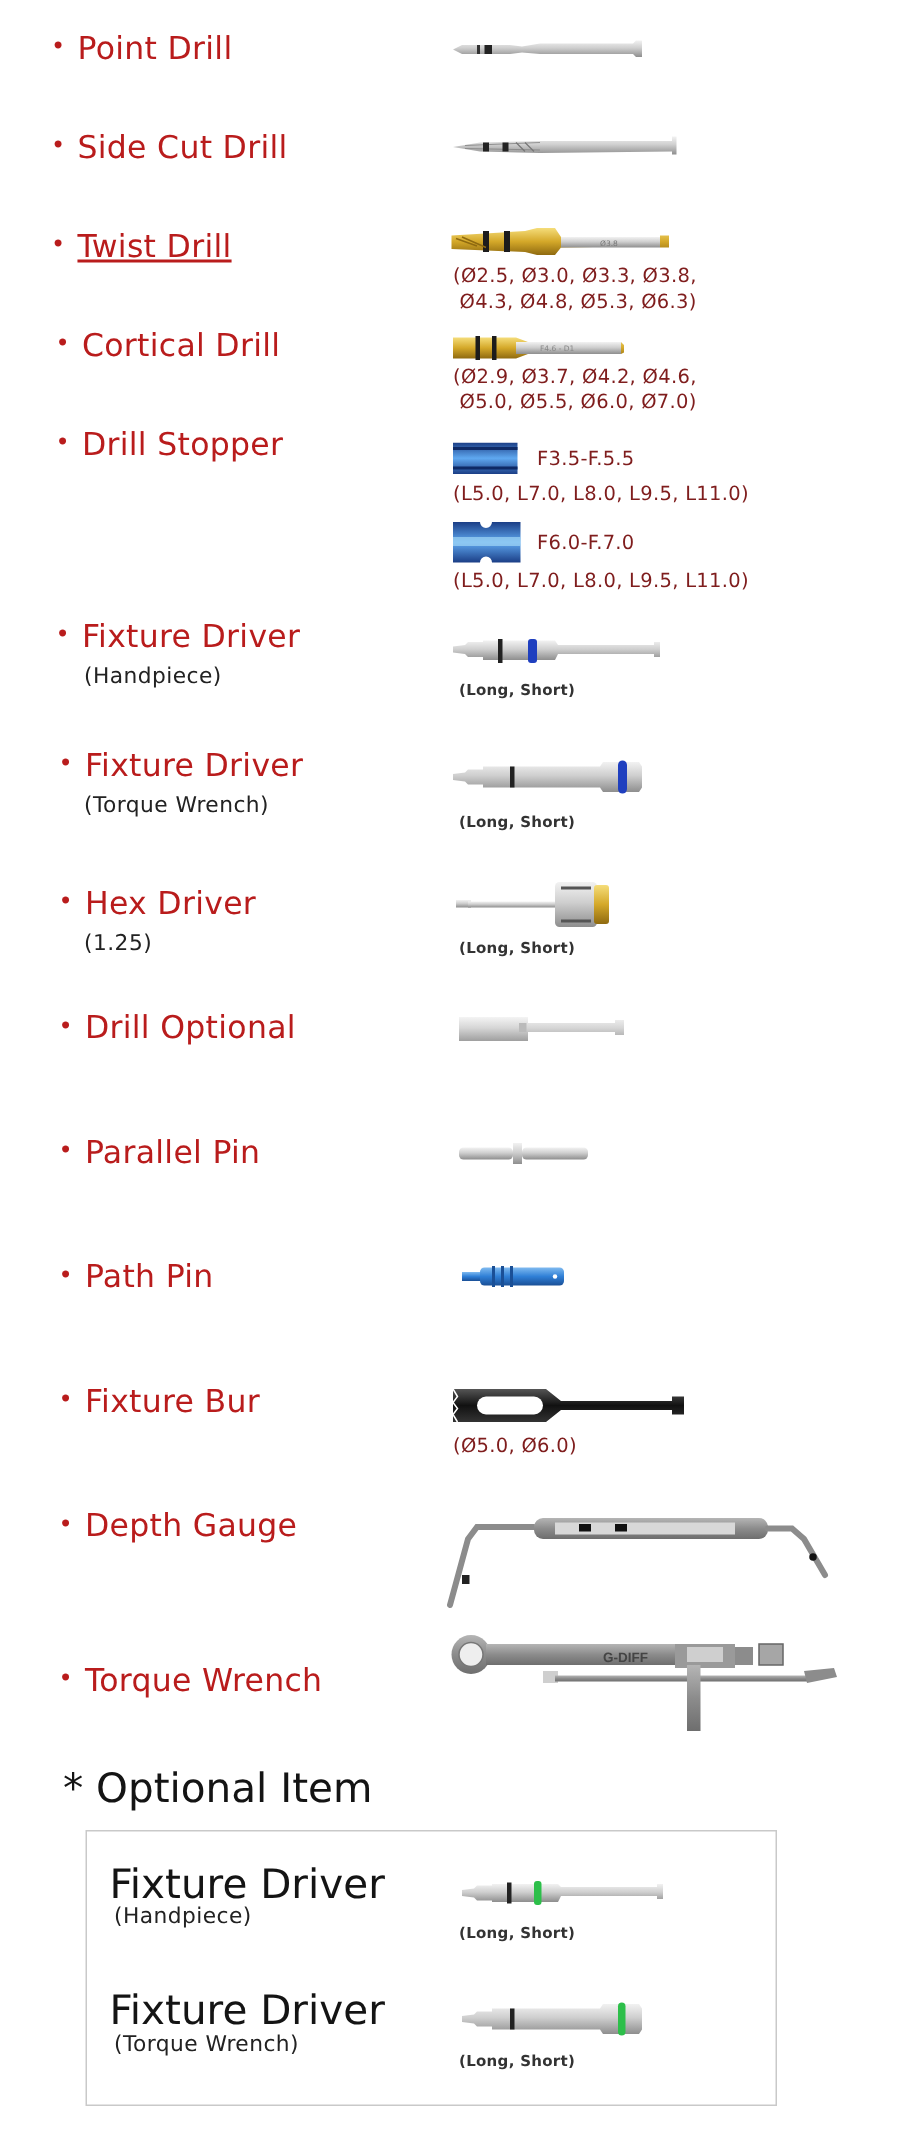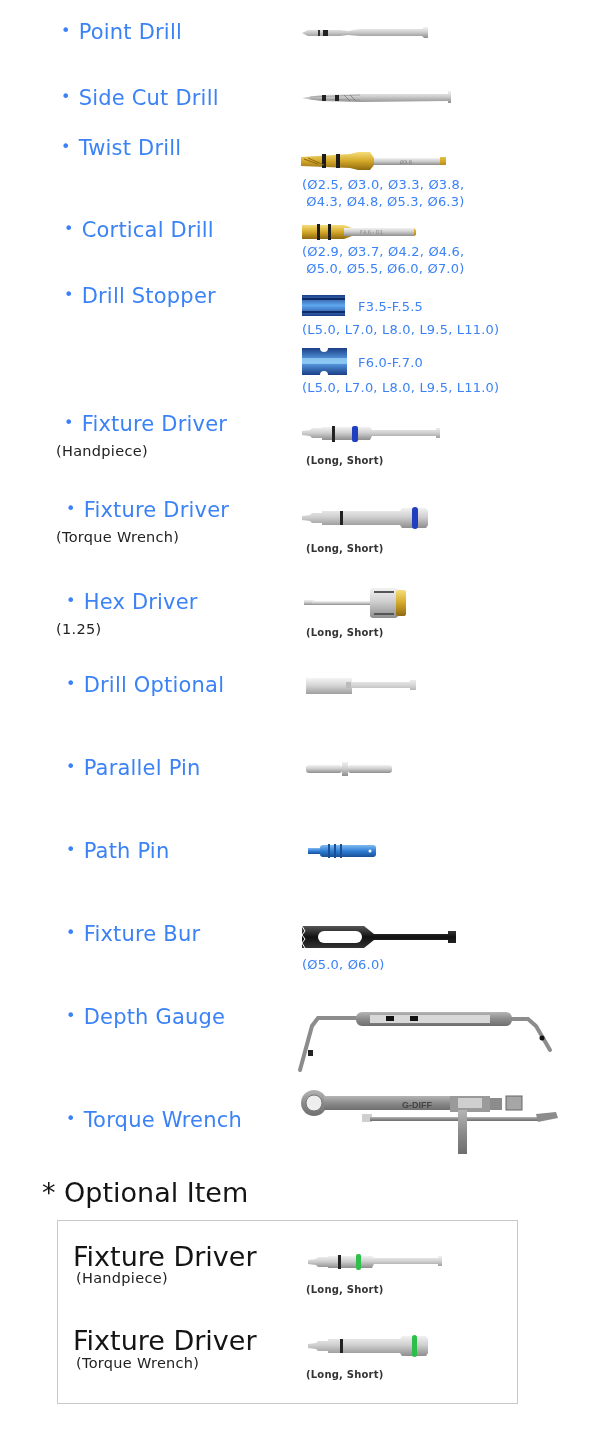--- a/index.html
+++ b/index.html
@@ -1,22 +1,22 @@
 <!DOCTYPE html>
 <html><head>
 <meta charset="utf-8">
 <style>
   html, body { margin:0; padding:0; background:#ffffff; }
   body { width:602px; height:1434px; position:relative; overflow:hidden;
          font-family:"DejaVu Sans","Liberation Sans",sans-serif; color:#111; }
   .item { position:absolute; left:0; width:602px; }
-  .label { position:absolute; font-size:21px; letter-spacing:0.2px; white-space:nowrap; color:#3b82f6;margin-left:27px; }
+  .label { position:absolute; font-size:21px; letter-spacing:0.2px; white-space:nowrap; color:#b91c1c; }
   .label .bullet { display:inline-block; margin-right:8px; font-size:16px; vertical-align:3px; }
   .sub { position:absolute; font-size:14.5px; color:#222; white-space:nowrap; letter-spacing:0.3px; }
-  .spec { position:absolute; font-size:13px; color:#3b82f6; white-space:pre; line-height:17px; letter-spacing:0.2px; }
+  .spec { position:absolute; font-size:13px; color:#7f1d1d; white-space:pre; line-height:17px; letter-spacing:0.2px; }
   .tiny { position:absolute; font-size:10px; color:#333; white-space:nowrap; letter-spacing:0.2px;font-weight:bold; }
   .tool { position:absolute; }
   .optbox { position:absolute; left:57px; top:1220px; width:461px; height:184px; border:1px solid #c9c9c9; box-sizing:border-box; }
   .optlabel { position:absolute; font-size:27px; color:#141414; white-space:nowrap; }
 </style>
 </head>
 <body>
 
 <svg width="0" height="0" style="position:absolute">
   <defs>
@@ -71,21 +71,21 @@
   <svg class="tool" style="left:300px;top:90px" width="152" height="16">
     <path d="M2 8 L20 5 L60 4 L148 4 L148 1 L151 1 L151 13 L148 13 L148 11 L60 12 L20 11 Z" fill="url(#steel)"></path>
     <path d="M10 7 L60 5 M10 9 L60 10" stroke="#888" stroke-width="0.6"></path>
     <rect x="22" y="5" width="4" height="6" fill="#222"></rect>
       <rect x="35" y="5" width="4" height="6" fill="#222"></rect>
     <path d="M44 5 L50 11 M50 5 L56 11" stroke="#777" stroke-width="0.8"></path>
   </svg>
 </div>
 
 <div class="item">
-  <div class="label" style="left:34px;top:136px;">
+  <div class="label" style="left:34px;top:152px;text-decoration:underline;">
     <span class="bullet">•</span><span>Twist Drill</span>
   </div>
   <svg class="tool" style="left:300px;top:150px" width="150" height="24">
     <path d="M1 7 L50 4 L58 2 L70 2 L74 8 L140 9 L140 7 L146 7 L146 15 L140 15 L140 14 L74 15 L70 20 L58 20 L50 18 L1 16 Z" fill="url(#gold)"></path>
     <rect x="74" y="8" width="66" height="7" fill="url(#steel)"></rect>
     <rect x="22" y="4" width="4" height="14" fill="#1c1c1c"></rect>
       <rect x="36" y="4" width="4" height="14" fill="#1c1c1c"></rect>
     <path d="M4 9 L18 14 M8 8 L24 15" stroke="#8f6a10" stroke-width="1"></path>
     <text x="100" y="14" font-size="5" fill="#777">Ø3.8</text>
   </svg>

